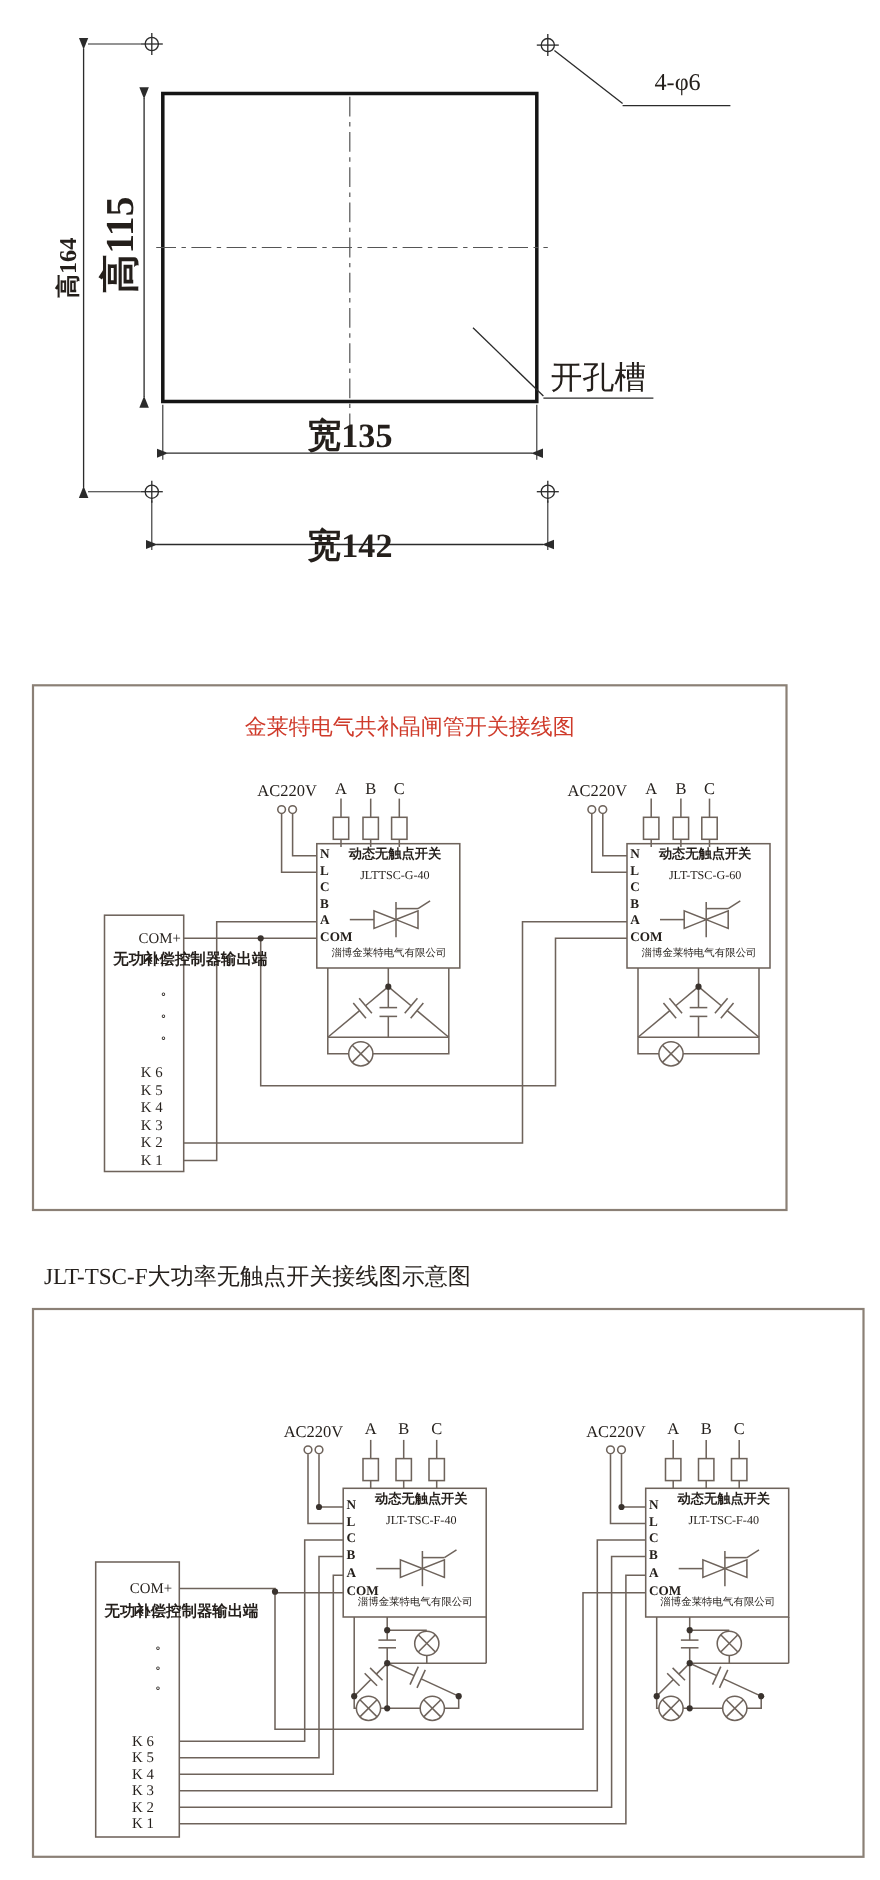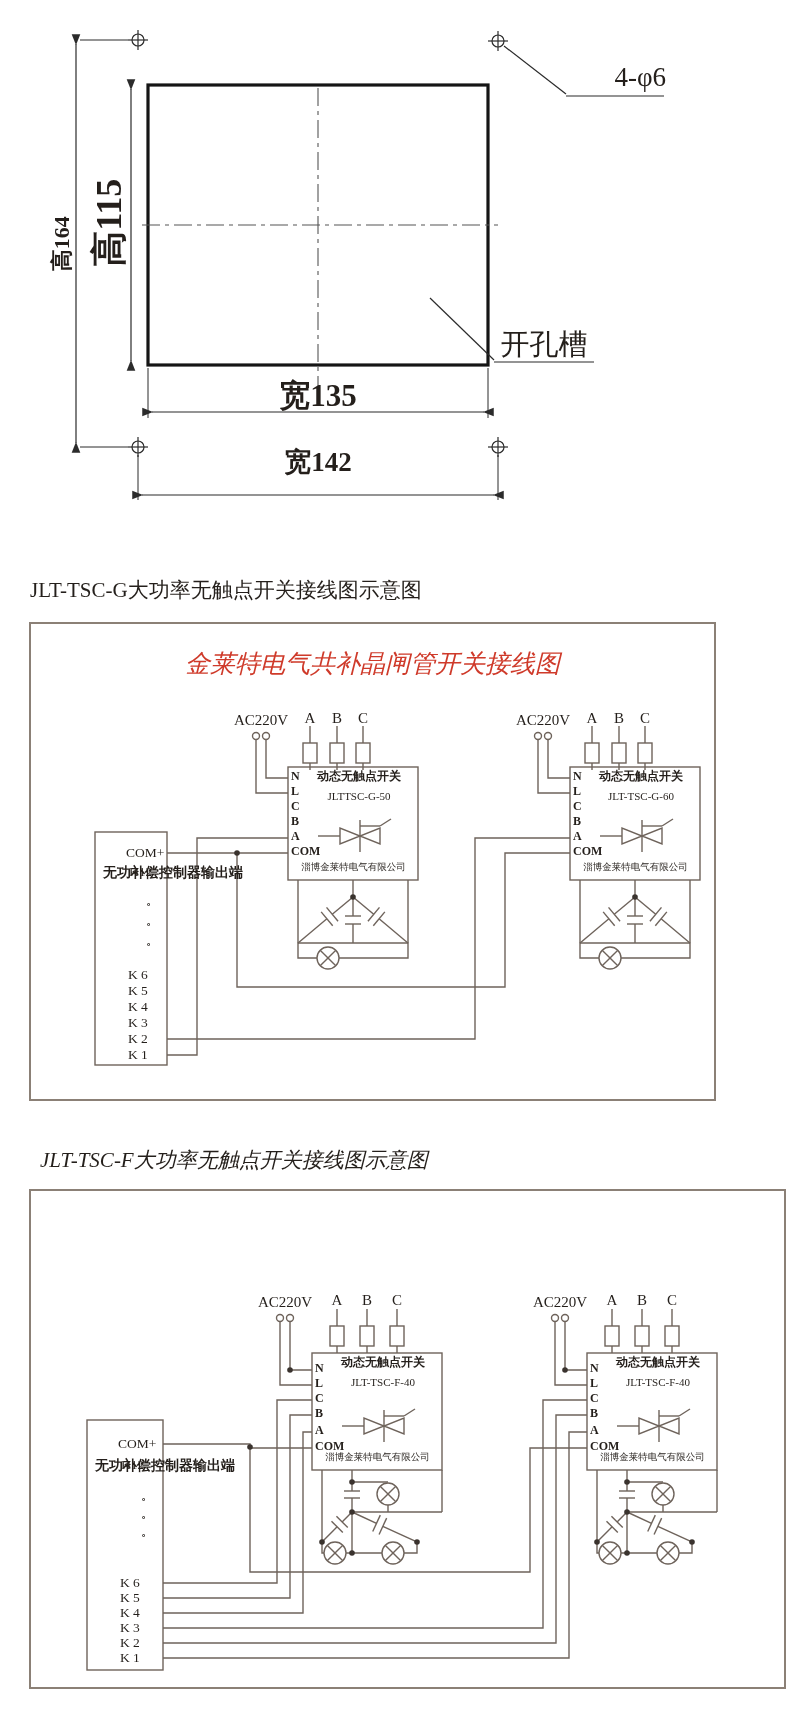--- a/index.html
+++ b/index.html
@@ -258,39 +258,38 @@
       <polyline points="163,1628 543,1628 543,1400 587,1400" class="w"></polyline>
       <polyline points="163,1643 556,1643 556,1415 587,1415" class="w"></polyline>
       <polyline points="163,1658 569,1658 569,1432 587,1432" class="w"></polyline>
     </g>
   </g>
 </svg>
 
 <div class="t rot b c" style="left:12px;top:231px;width:100px;font-size:22px;">高164</div>
 <div class="t rot b c" style="left:50px;top:202px;width:120px;font-size:36px;">高115</div>
 <div class="t b c" style="left:248px;top:378px;width:140px;font-size:31px;">宽135</div>
-<div class="t b c" style="left:248px;top:447px;width:140px;font-size:27px;">宽142</div>
-<div class="t c" style="left:566px;top:62px;width:100px;font-size:27px;text-align:right;">4-φ6</div>
+<div class="t b c" style="left:248px;top:478px;width:140px;font-size:31px;">宽142</div>
+<div class="t c" style="left:566px;top:62px;width:100px;font-size:22px;">4-φ6</div>
 <div class="t c" style="left:492px;top:328px;width:104px;font-size:29px;">开孔槽</div>
 
-<div class="t" style="left:30px;top:578px;font-size:21px;">JLT-TSC-G大功率无触点开关接线图示意图</div>
-<div class="t c red" style="left:30px;top:650px;width:685px;font-size:25px;font-style:italic;">金莱特电气共补晶闸管开关接线图</div>
+<div class="t c red" style="left:30px;top:650px;width:685px;font-size:20px;">金莱特电气共补晶闸管开关接线图</div>
 
 <div class="t c" style="left:224px;top:712px;width:74px;font-size:15px;">AC220V</div>
 <div class="t c" style="left:302px;top:710px;width:16px;font-size:15px;">A</div>
 <div class="t c" style="left:329px;top:710px;width:16px;font-size:15px;">B</div>
 <div class="t c" style="left:355px;top:710px;width:16px;font-size:15px;">C</div>
 <div class="t b" style="left:291px;top:770px;font-size:12px;">N</div>
 <div class="t b" style="left:291px;top:785px;font-size:12px;">L</div>
 <div class="t b" style="left:291px;top:800px;font-size:12px;">C</div>
 <div class="t b" style="left:291px;top:815px;font-size:12px;">B</div>
 <div class="t b" style="left:291px;top:830px;font-size:12px;">A</div>
 <div class="t b" style="left:291px;top:845px;font-size:12px;">COM</div>
 <div class="t b c" style="left:303px;top:770px;width:112px;font-size:12px;">动态无触点开关</div>
-<div class="t c" style="left:303px;top:790px;width:112px;font-size:11px;">JLTTSC-G-50</div>
+<div class="t c" style="left:303px;top:790px;width:112px;font-size:11px;">JLTTSC-G-40</div>
 <div class="t c" style="left:291px;top:862px;width:125px;font-size:9.5px;">淄博金莱特电气有限公司</div>
 
 <div class="t c" style="left:506px;top:712px;width:74px;font-size:15px;">AC220V</div>
 <div class="t c" style="left:584px;top:710px;width:16px;font-size:15px;">A</div>
 <div class="t c" style="left:611px;top:710px;width:16px;font-size:15px;">B</div>
 <div class="t c" style="left:637px;top:710px;width:16px;font-size:15px;">C</div>
 <div class="t b" style="left:573px;top:770px;font-size:12px;">N</div>
 <div class="t b" style="left:573px;top:785px;font-size:12px;">L</div>
 <div class="t b" style="left:573px;top:800px;font-size:12px;">C</div>
 <div class="t b" style="left:573px;top:815px;font-size:12px;">B</div>
@@ -306,21 +305,21 @@
 <div class="t" style="left:146px;top:898px;font-size:11px;">∘</div>
 <div class="t" style="left:146px;top:918px;font-size:11px;">∘</div>
 <div class="t" style="left:146px;top:938px;font-size:11px;">∘</div>
 <div class="t" style="left:128px;top:967px;font-size:13.5px;">K 6</div>
 <div class="t" style="left:128px;top:983px;font-size:13.5px;">K 5</div>
 <div class="t" style="left:128px;top:999px;font-size:13.5px;">K 4</div>
 <div class="t" style="left:128px;top:1015px;font-size:13.5px;">K 3</div>
 <div class="t" style="left:128px;top:1031px;font-size:13.5px;">K 2</div>
 <div class="t" style="left:128px;top:1047px;font-size:13.5px;">K 1</div>
 
-<div class="t" style="left:40px;top:1148px;font-size:21px;font-style:italic;">JLT-TSC-F大功率无触点开关接线图示意图</div>
+<div class="t" style="left:40px;top:1148px;font-size:21px;">JLT-TSC-F大功率无触点开关接线图示意图</div>
 
 <div class="t c" style="left:248px;top:1294px;width:74px;font-size:15px;">AC220V</div>
 <div class="t c" style="left:329px;top:1292px;width:16px;font-size:15px;">A</div>
 <div class="t c" style="left:359px;top:1292px;width:16px;font-size:15px;">B</div>
 <div class="t c" style="left:389px;top:1292px;width:16px;font-size:15px;">C</div>
 <div class="t b" style="left:315px;top:1362px;font-size:12px;">N</div>
 <div class="t b" style="left:315px;top:1377px;font-size:12px;">L</div>
 <div class="t b" style="left:315px;top:1392px;font-size:12px;">C</div>
 <div class="t b" style="left:315px;top:1407px;font-size:12px;">B</div>
 <div class="t b" style="left:315px;top:1424px;font-size:12px;">A</div>

